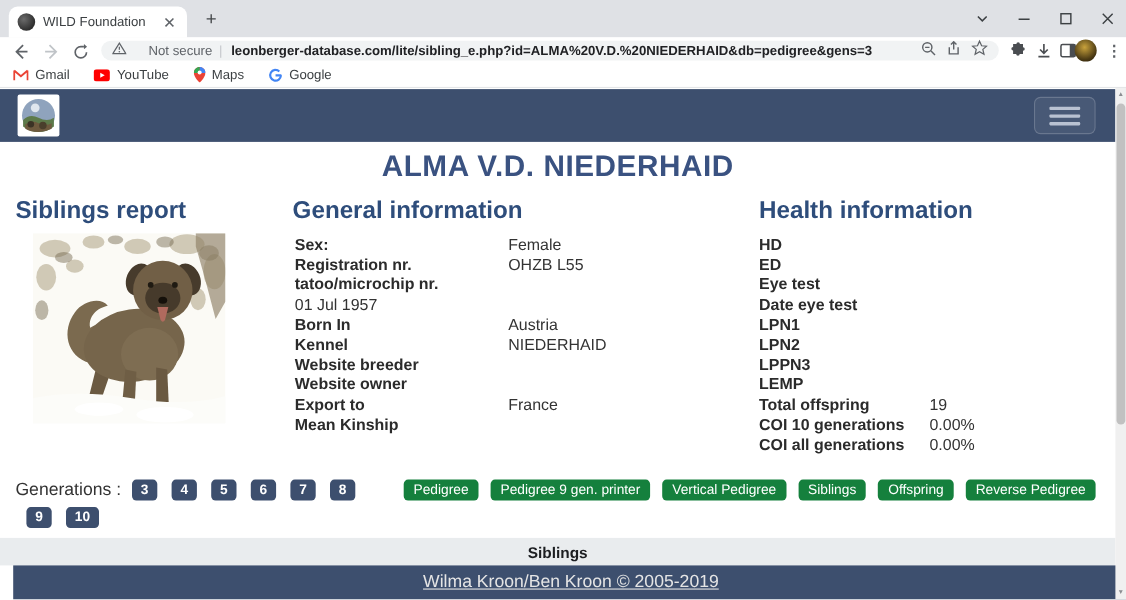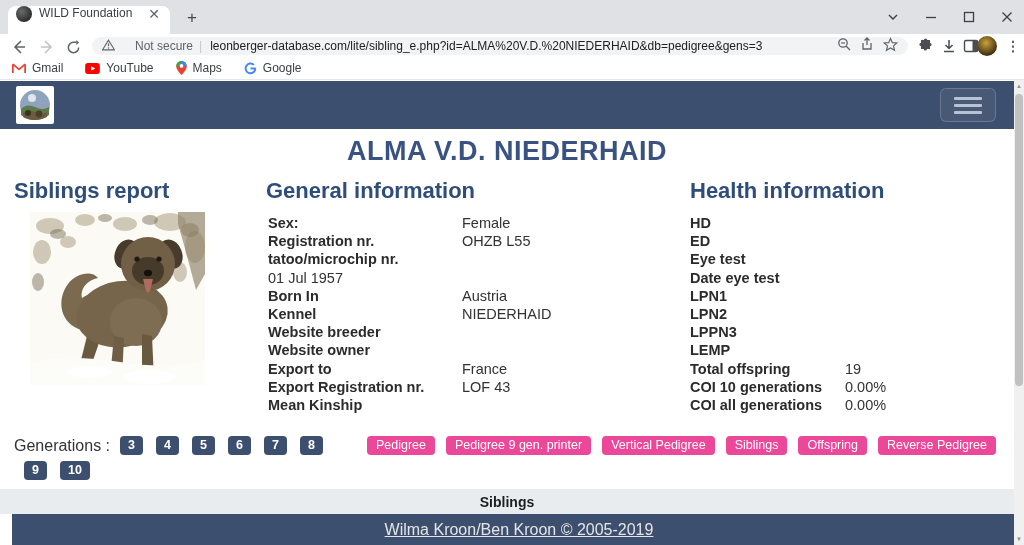--- a/index.html
+++ b/index.html
@@ -1,34 +1,34 @@
 <!DOCTYPE html>
 <html><head>
 <meta charset="utf-8">
 <style>
   * { margin:0; padding:0; box-sizing:border-box; }
   html,body { width:1024px; height:545px; overflow:hidden; font-family:"Liberation Sans", sans-serif; background:#fff; }
   #screen { position:relative; width:1024px; height:545px; background:#fff; }
 
   
   .tabstrip { position:absolute; left:0; top:0; width:1024px; height:34px; background:#dfe1e5; }
-  .tab { position:absolute; left:8px; top:6px; width:162px; height:28px; background:#fff; border-radius:8px 8px 0 0; display:flex; align-items:flex-start; padding:0 8px; gap:7px; }
+  .tab { position:absolute; left:8px; top:6px; width:162px; height:28px; background:#fff; border-radius:8px 8px 0 0; display:flex; align-items:center; padding:0 8px; gap:7px; }
   .favicon { width:16px; height:16px; border-radius:50%; background:radial-gradient(circle at 35% 35%, #6b6b6b, #2e2e2e 70%); flex:0 0 16px; }
   .tab-title { font-size:12px; color:#3c4043; flex:1; white-space:nowrap; overflow:hidden; }
   .tab-close { font-size:14px; color:#5f6368; cursor:pointer; padding:0 2px; }
   .newtab { position:absolute; left:182px; top:8px; width:20px; height:20px; font-size:17px; color:#44474a; text-align:center; line-height:19px; }
   .wincontrols { position:absolute; right:10px; top:0; height:34px; display:flex; align-items:center; gap:24px; color:#3c4043; }
   .wc { width:14px; height:14px; display:flex; align-items:center; justify-content:center; }
 
   .toolbar { position:absolute; left:0; top:34px; width:1024px; height:23px; background:#fff; display:flex; align-items:center; }
   .navic { position:absolute; top:38px; width:18px; height:18px; display:flex; align-items:center; justify-content:center; }
   .omnibox { position:absolute; left:92px; top:37px; width:816px; height:18px; background:#f1f3f4; border-radius:9px; display:flex; align-items:center; padding:0 10px; }
   .sec-label { font-size:12px; color:#5f6368; margin:0 6px 0 20px; white-space:nowrap; }
   .url-divider { color:#c4c7ca; font-size:12px; margin-right:8px; }
-  .url-text { font-size:12px; color:#202124; white-space:nowrap; overflow:hidden; flex:1; }
+  .url-text { font-size:12px; color:#202124; white-space:nowrap; overflow:hidden; flex:1;font-weight:bold; }
   .pill-icons { display:flex; gap:9px; align-items:center; }
   .chromeic { position:absolute; top:37px; width:18px; height:18px; display:flex; align-items:center; justify-content:center; }
   .avatar { position:absolute; left:977px; top:36px; width:20px; height:20px; border-radius:50%; background:radial-gradient(circle at 45% 35%, #c9a23c, #4b3a14 65%, #201806); }
   .dots { position:absolute; left:1006px; top:36px; width:12px; height:20px; font-size:14px; font-weight:bold; color:#5f6368; text-align:center; line-height:20px; }
 
   .bookmarks { position:absolute; left:0; top:57px; width:1024px; height:23px; background:#fff; border-bottom:1px solid #e4e6e8; display:flex; align-items:center; padding-left:12px; gap:22px; }
   .bm { display:flex; align-items:center; gap:6px; font-size:12px; color:#3c4043; }
 
   
   .sitehdr { position:absolute; left:0; top:81px; width:1014px; height:48px; background:#3d4f6e; }
@@ -54,21 +54,21 @@
   #col-general .lbl { width:194px; }
   #col-health  .lbl { width:155px; }
 
   .gen-label { position:absolute; left:14px; top:437px; font-size:16px; color:#333; }
   .genrow { position:absolute; display:flex; gap:13px; }
   #genrow1 { left:120px; top:436px; }
   #genrow2 { left:24px;  top:461px; }
   .genbtn { background:#3d4f6e; color:#fff; font-size:12.5px; font-weight:bold; border:none; border-radius:4px; padding:2px 8px; min-width:23px; height:19px; line-height:15px; text-align:center; cursor:pointer; }
 
   .actions { position:absolute; top:436px; right:28px; display:flex; gap:11px; }
-  .actbtn { background:#ec4899; color:#fff; font-size:12.5px; border:none; border-radius:4px; padding:2px 9px; height:19px; line-height:15px; white-space:nowrap; cursor:pointer; }
+  .actbtn { background:#15803d; color:#fff; font-size:12.5px; border:none; border-radius:4px; padding:2px 9px; height:19px; line-height:15px; white-space:nowrap; cursor:pointer; }
 
   .siblings-bar { position:absolute; left:0; top:489px; width:1014px; height:25px; background:#e9ecee; display:flex; align-items:center; justify-content:center; font-size:14px; font-weight:bold; color:#1c1e21; }
   .footer { position:absolute; left:12px; top:514px; width:1014px; height:31px; background:#3d4f6e; display:flex; align-items:center; justify-content:center; font-size:16px; color:#e5e5e5;text-decoration:underline; }
 
   
   .scrollbar { position:absolute; right:0; top:80px; width:10px; height:465px; background:#f0f0f0; z-index:10; }
   .sb-arrow { position:absolute; left:0; width:10px; height:12px; display:flex; align-items:center; justify-content:center; font-size:6px; color:#8a8d91; }
   .sb-thumb { position:absolute; left:1px; top:14px; width:8px; height:292px; background:#c1c1c1; border-radius:4px; }
 </style>
 </head>
@@ -310,24 +310,20 @@
       </div>
       <div class="inforow">
         <span class="lbl">Website owner</span>
         <span class="val"></span>
       </div>
       <div class="inforow">
         <span class="lbl">Export to</span>
         <span class="val">France</span>
       </div>
       <div class="inforow">
-        <span class="lbl">Export Registration nr.</span>
-        <span class="val">LOF 43</span>
-      </div>
-      <div class="inforow">
         <span class="lbl">Mean Kinship</span>
         <span class="val"></span>
       </div>
     </div>
   <div class="infocol" id="col-health">
       <div class="inforow">
         <span class="lbl">HD</span>
         <span class="val"></span>
       </div>
       <div class="inforow">

